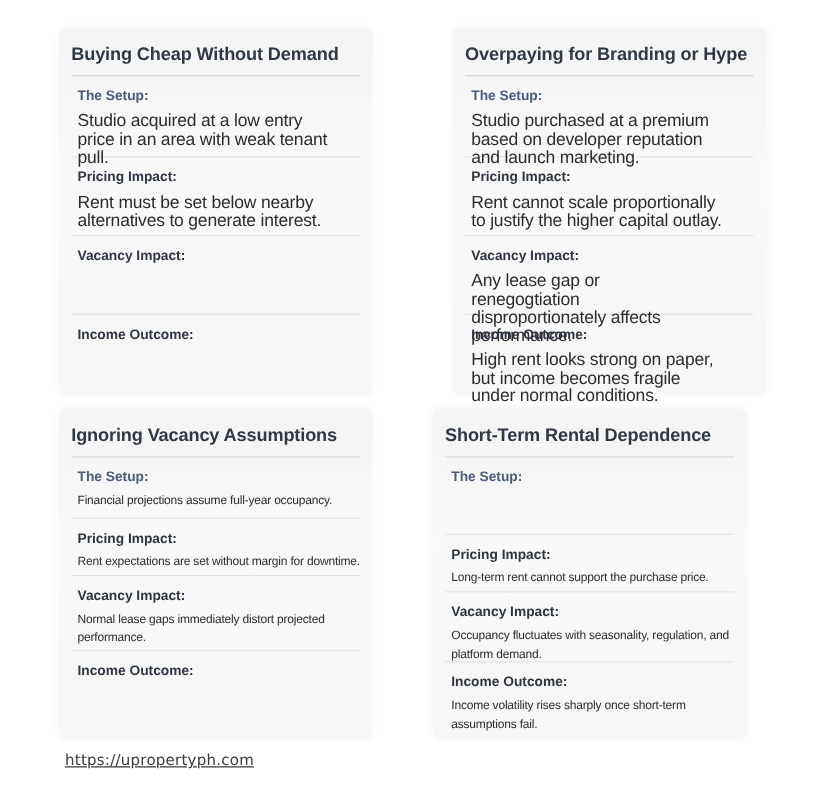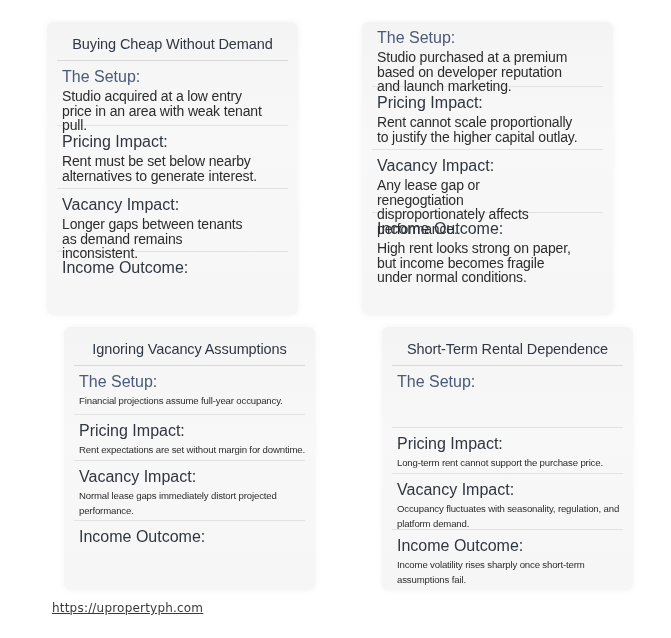--- a/index.html
+++ b/index.html
@@ -17,41 +17,40 @@
     .card {
       position: absolute;
       width: 251px;
       background: linear-gradient(180deg, #f4f4f4 0%, #f8f8f8 40%, #f6f6f6 100%);
       border-radius: 6px;
       box-shadow: 0 0 6px rgba(0,0,0,0.05);
       padding: 0 10px;
     }
     .card.c0 { left: 47px;  top: 22px;  height: 293px; }
     .card.c1 { left: 362px; top: 22px;  height: 293px; }
-    .card.c2 { left: 64px;  top: 327px; height: 263px; }
-    .card.c3 { left: 382px; top: 327px; height: 263px; }
+    .card.c2 { left: 47px;  top: 327px; height: 263px; }
+    .card.c3 { left: 346px; top: 327px; height: 263px; }
 
     .card-title {
-      text-align: center;
       font-size: 14.5px;
-      font-weight: normal;
+      font-weight: bold;
       color: #2f3844;
       height: 39px;
       line-height: 44px;
       border-bottom: 1px solid #d9d9d9;
       letter-spacing: -0.1px;
     }
     .section {
       padding: 0 5px;
       border-bottom: 1px solid #e3e3e3;
     }
     .section:last-child { border-bottom: none; }
     .section-label {
-      font-size: 16px;
-      font-weight: normal;
+      font-size: 11px;
+      font-weight: bold;
       color: #2f3640;
       padding-top: 9px;
       line-height: 14px;
     }
     .section-label.setup { color: #4a5a78; }
     .section-text {
       font-size: 14px;
       color: #2c2c2c;
       line-height: 14.5px;
       padding-top: 5px;
@@ -98,28 +97,28 @@
   <div class="section s0">
     <div class="section-label setup">The Setup:</div>
     <div class="section-text" style="width:200px">Studio acquired at a low entry price in an area with weak tenant pull.</div>
   </div>
   <div class="section s1">
     <div class="section-label">Pricing Impact:</div>
     <div class="section-text" style="width:200px">Rent must be set below nearby alternatives to generate interest.</div>
   </div>
   <div class="section s2">
     <div class="section-label">Vacancy Impact:</div>
-    <div class="section-text" style="width:195px">Longer gaps between tenants as demand remains inconsistent.</div>
   </div>
   <div class="section s3">
     <div class="section-label">Income Outcome:</div>
   </div>
 </div>
 
 <div class="card c1">
+  <div class="card-title">Overpaying for Branding or Hype</div>
   <div class="section s0">
     <div class="section-label setup">The Setup:</div>
     <div class="section-text" style="width:205px">Studio purchased at a premium based on developer reputation and launch marketing.</div>
   </div>
   <div class="section s1">
     <div class="section-label">Pricing Impact:</div>
     <div class="section-text" style="width:205px">Rent cannot scale proportionally to justify the higher capital outlay.</div>
   </div>
   <div class="section s2">
     <div class="section-label">Vacancy Impact:</div>

